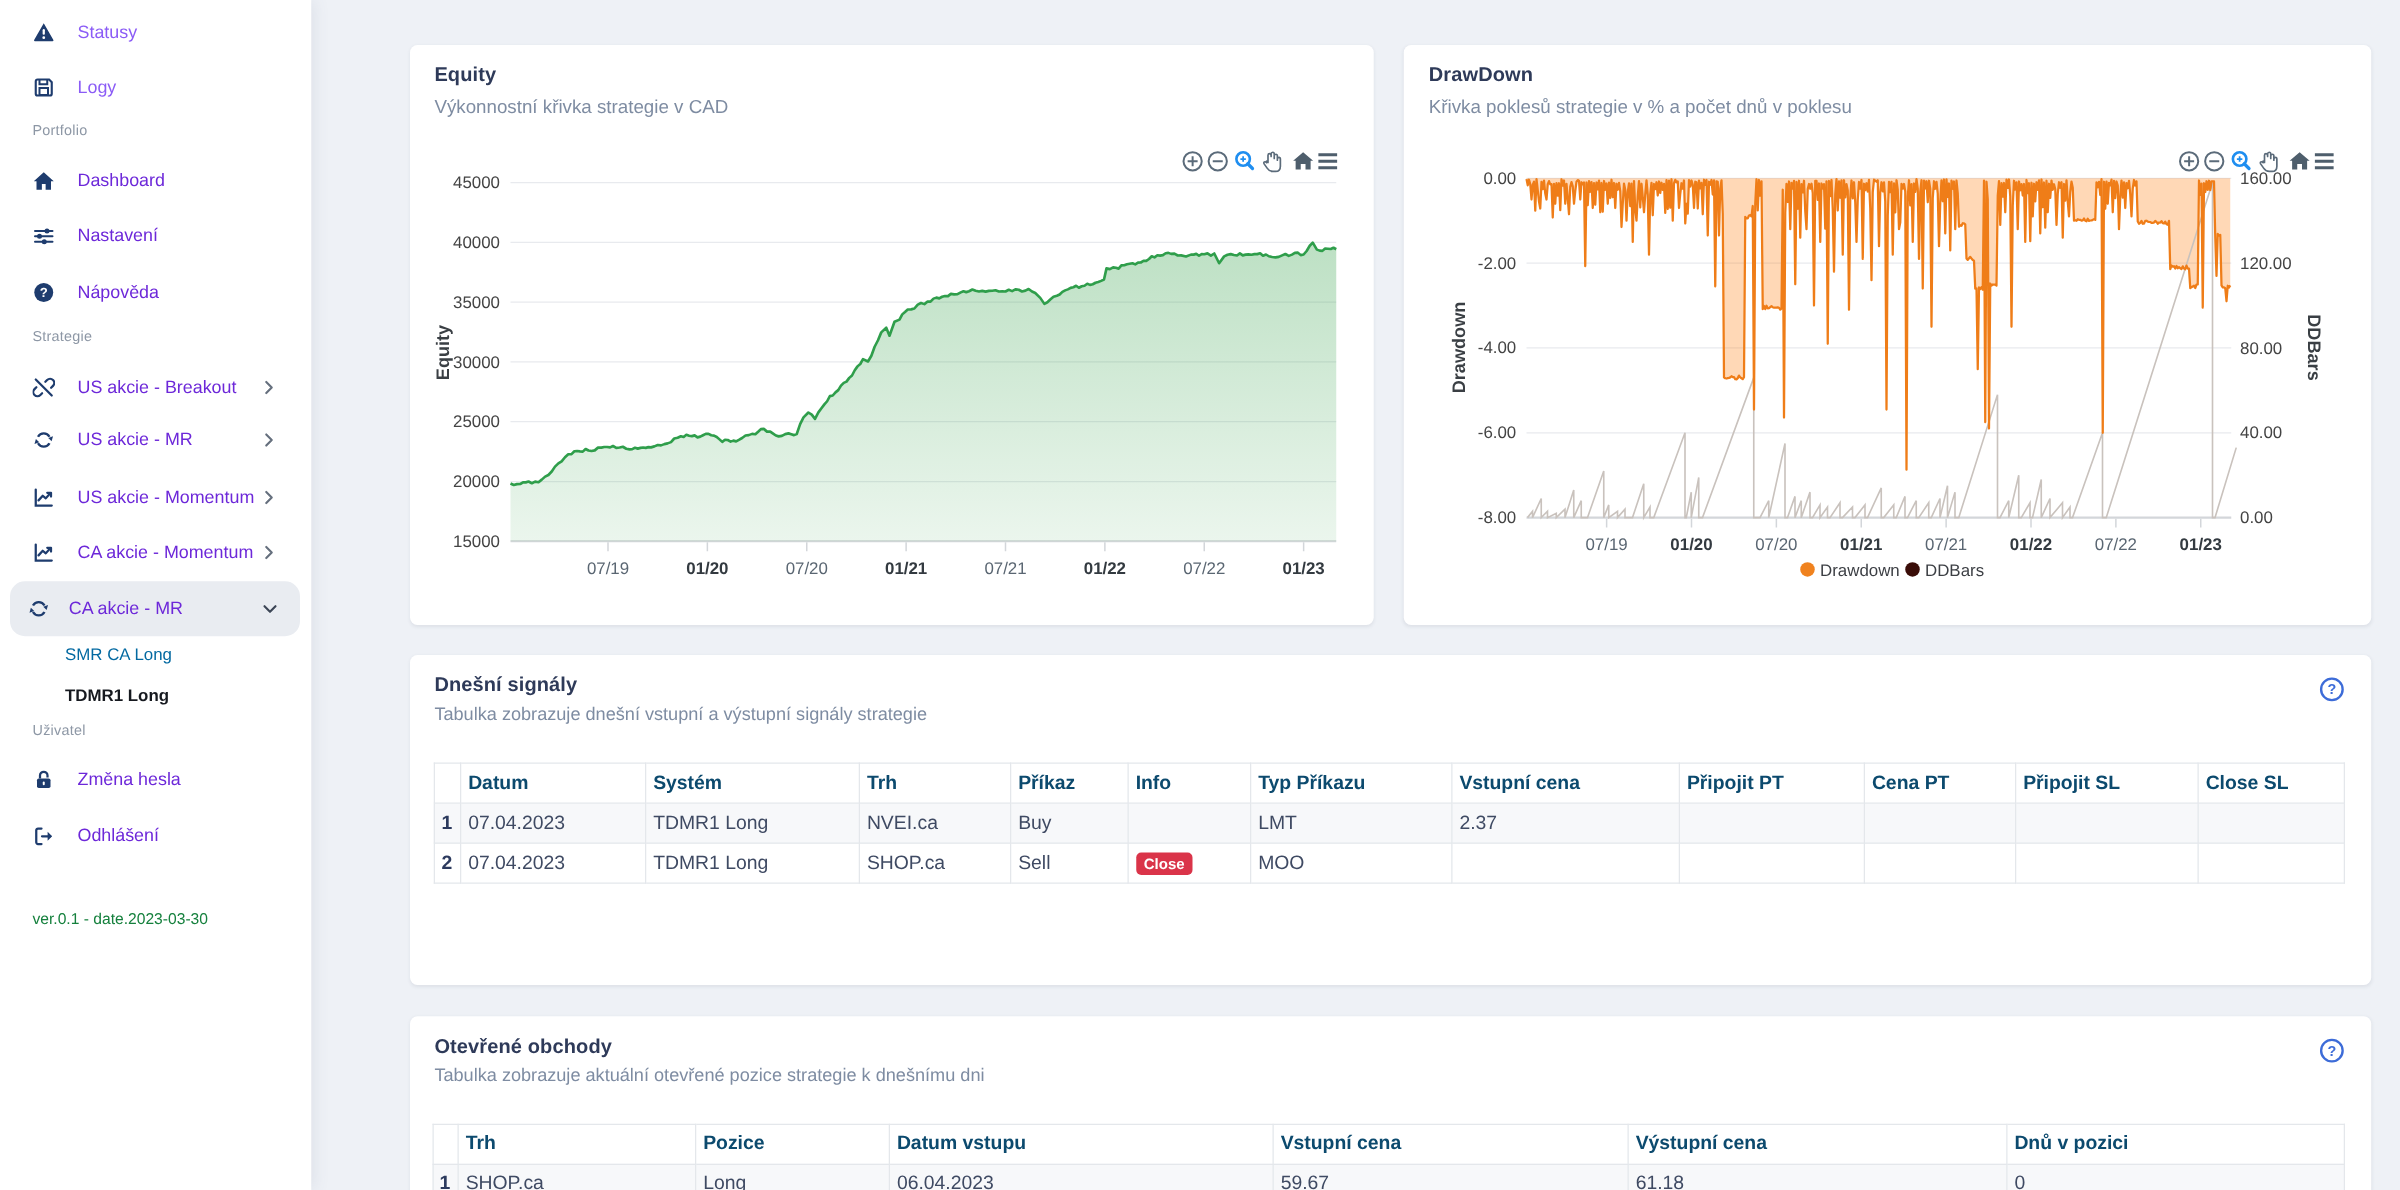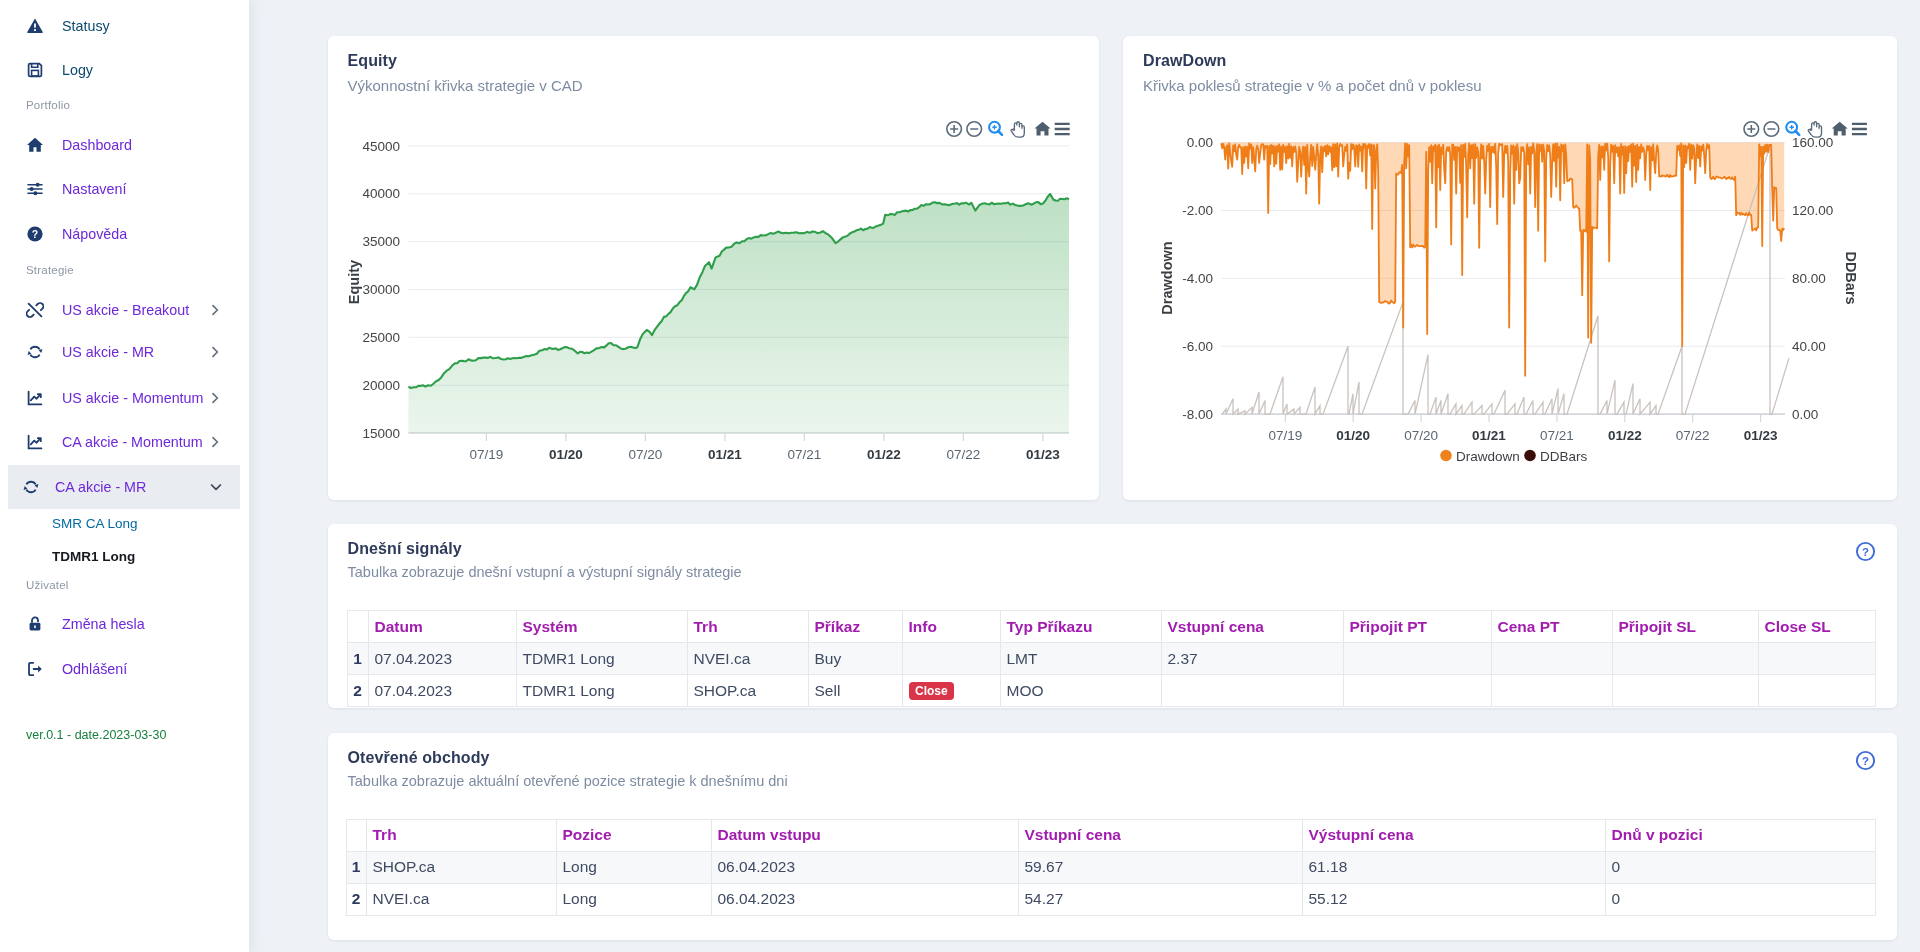--- a/index.html
+++ b/index.html
@@ -2,23 +2,23 @@
 <html><head><meta charset="utf-8"><title>Dashboard</title>
 <style>
 *{margin:0;padding:0;box-sizing:border-box}
 html,body{width:1920px;height:952px;overflow:hidden}
 body{font-family:"Liberation Sans",sans-serif;background:#eef1f6;position:relative}
 .sidebar{position:absolute;left:0;top:0;width:249px;height:952px;background:#fff;
  box-shadow:3px 0 12px rgba(90,100,125,0.10);z-index:5}
 .srow{position:absolute;left:26px;right:10px;height:28px;display:flex;align-items:center}
 .srow svg{flex:0 0 auto}
 .stxt{margin-left:18px;font-size:14.3px;color:#6d28d9;white-space:nowrap}
-.stxt.red{color:#0c4a6e}
+.stxt.red{color:#8b5cf6}
 .chev{margin-left:auto;margin-right:16px;display:flex}
-.srow.active{left:8px;right:9px;height:44px;background:#e9ecf1;border-radius:0;padding-left:14px}
+.srow.active{left:8px;right:9px;height:44px;background:#e9ecf1;border-radius:12px;padding-left:14px}
 .srow.active .stxt{margin-left:15px}
 .slabel{position:absolute;left:26px;font-size:11.5px;color:#8d97a5;letter-spacing:.2px}
 .ssub{position:absolute;left:52px;font-size:13.5px;color:#0369a1}
 .ssub.bold{font-weight:bold;color:#16191f}
 .sver{position:absolute;left:26px;top:728px;font-size:12.5px;color:#15803d}
 .content{position:absolute;left:327.5px;top:36px;width:1569px}
 .card{background:#fff;border-radius:6px;box-shadow:0 1px 3px rgba(60,70,90,0.09);position:relative;overflow:hidden}
 .row1{display:flex;gap:24px;margin-bottom:24.6px}
 .cardE{width:771.5px;height:463.7px}
 .cardD{width:773.5px;height:463.7px}
@@ -29,27 +29,27 @@
 .grid{stroke:#e8eaee;stroke-width:1}
 .axl{stroke:#d3d6da;stroke-width:1.7}
 .tick{stroke:#d3d6da;stroke-width:1.2}
 .ytick{font-size:13.5px;fill:#444;text-anchor:end;font-family:"Liberation Sans",sans-serif}
 .ytickl{font-size:13.5px;fill:#444;text-anchor:start;font-family:"Liberation Sans",sans-serif}
 .xtick{font-size:13.5px;fill:#5a6672;text-anchor:middle;font-family:"Liberation Sans",sans-serif}
 .xtickb{font-size:13.5px;fill:#333a40;font-weight:bold;text-anchor:middle;font-family:"Liberation Sans",sans-serif}
 .axt{font-size:14.5px;font-weight:bold;fill:#3a3f44;text-anchor:middle;font-family:"Liberation Sans",sans-serif}
 .leg{font-size:13.5px;fill:#3c3f44;font-family:"Liberation Sans",sans-serif}
 .mbo{stroke:#5b6b7a;stroke-width:1.6;fill:none}
-.cardT1{width:1569px;height:184px;margin-bottom:24.4px}
+.cardT1{width:1569px;height:264px;margin-bottom:24.4px}
 .cardT2{width:1569px;height:207.7px}
 .help{position:absolute;right:21px;top:17px}
 .tbl{border-collapse:collapse;margin-top:86.2px;table-layout:fixed}
 
 .tbl td{border:1px solid #e4e7eb;height:31.9px;padding:0 0 0 6px;font-size:15.5px;color:#3f4a63;vertical-align:middle}
-.tbl .th td{font-weight:bold;color:#a21caf}
+.tbl .th td{font-weight:bold;color:#0c4a6e}
 .tbl .odd td{background:#f7f8fa}
 .tbl .num{text-align:center;font-weight:bold;color:#2c3a5e;padding:0}
 .badge{display:inline-block;background:#da3449;color:#fff;font-size:12px;font-weight:bold;
  padding:3px 6.5px;border-radius:4px;line-height:1}
 </style></head>
 <body>
 <div class="sidebar">
 <div class="srow " style="top:12.3px">
       <svg width="18" height="18" viewBox="0 0 18 18">
         <path d="M9 1.6 16.6 14.8 Q17.3 16 15.9 16 H2.1 Q0.7 16 1.4 14.8 Z" fill="#1e3c6e"></path>

